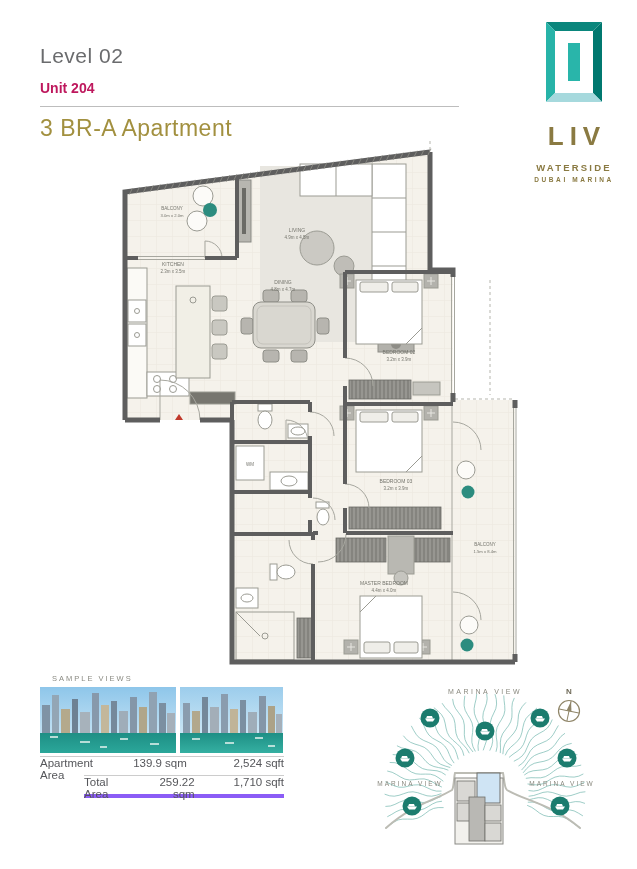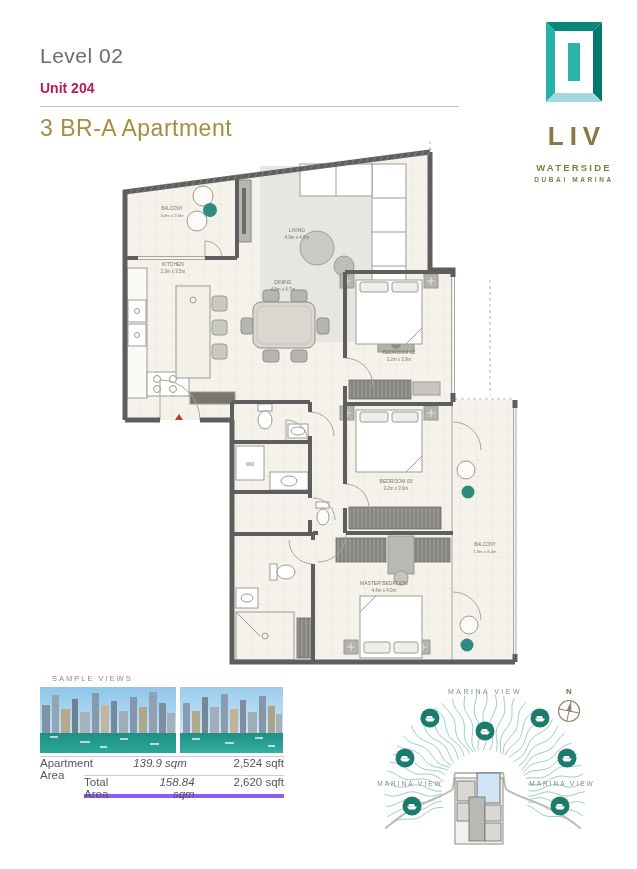--- a/index.html
+++ b/index.html
@@ -25,21 +25,21 @@
   .sv-label{position:absolute;left:40px;top:674px;font-size:7.5px;letter-spacing:2px;color:#8b8b83;margin-left:12px;}
   .photo{position:absolute;top:687px;height:66px;overflow:hidden;}
   .photo svg{display:block;}
   #photo1{left:40px;width:136px;}
   #photo2{left:180px;width:103px;}
   
   .area-table{position:absolute;left:40px;top:756px;width:244px;font-size:11.5px;color:#55565a;}
   .ar-row{display:flex;align-items:flex-start;height:18px;border-top:1px solid #cccccc;gap:28px;}
   .ar-row:last-child{border-bottom:4px solid #8b5cf6;margin-left:44px;}
   .ar-label{flex:1;text-align:left;}
-  .ar-sqm{width:78px;text-align:right;font-style:italic;}
+  .ar-sqm{width:78px;text-align:right;}
   .ar-sqft{width:82px;text-align:right;}
   
   .marina{position:absolute;left:368px;top:676px;width:260px;height:190px;}
 </style>
 </head>
 <body>
 
 <div id="page">
 
   <div class="hdr">
@@ -382,22 +382,22 @@
   </div>
 
   <div class="area-table">
     <div class="ar-row">
       <span class="ar-label">Apartment Area</span>
       <span class="ar-sqm">139.9 sqm</span>
       <span class="ar-sqft">2,524 sqft</span>
     </div>
     <div class="ar-row">
       <span class="ar-label">Total Area</span>
-      <span class="ar-sqm">158.84 sqm</span>
-      <span class="ar-sqft">2,620 sqft</span>
+      <span class="ar-sqm">259.22 sqm</span>
+      <span class="ar-sqft">1,710 sqft</span>
     </div>
   </div>
 
   <svg class="marina" viewBox="0 0 260 190">
     <g id="wave-fan">
         <path d="M75.2,131.6L70.2,131.6L65.6,132.4L61.4,134.4L57.4,137.4L53.4,140.3L49.2,142.3L44.6,143.2L39.6,143.1L34.7,143.1L30.1,143.9L25.9,146.0L21.9,148.9" fill="none" stroke="#6fb5ab" stroke-width="0.9" opacity="0.75" stroke-linecap="round"></path>
         <path d="M73.6,125.3L68.9,126.0L64.6,127.9L60.4,130.5L56.1,132.8L51.6,134.1L46.8,134.1L41.9,133.5L37.1,133.1L32.4,133.8L28.1,135.7L23.8,138.3L19.6,140.6" fill="none" stroke="#6fb5ab" stroke-width="0.9" opacity="0.75" stroke-linecap="round"></path>
         <path d="M73.0,120.6L68.5,122.3L64.1,124.5L59.5,126.1L54.9,126.5L50.1,125.8L45.3,124.6L40.5,124.0L35.9,124.5L31.4,126.2L26.9,128.4L22.4,130.0L17.8,130.4" fill="none" stroke="#6fb5ab" stroke-width="0.9" opacity="0.75" stroke-linecap="round"></path>
         <path d="M73.0,117.7L68.3,119.3L63.7,120.2L59.0,119.8L54.3,118.3L49.7,116.7L45.0,115.8L40.3,116.2L35.7,117.7L31.0,119.3L26.3,120.2L21.7,119.8L17.0,118.3" fill="none" stroke="#6fb5ab" stroke-width="0.9" opacity="0.75" stroke-linecap="round"></path>
         <path d="M73.1,115.1L68.4,115.1L63.8,113.9L59.3,111.8L54.9,109.8L50.3,108.8L45.5,109.0L40.7,110.1L35.9,111.2L31.2,111.2L26.7,110.0L22.2,107.9L17.7,105.9" fill="none" stroke="#6fb5ab" stroke-width="0.9" opacity="0.75" stroke-linecap="round"></path>

